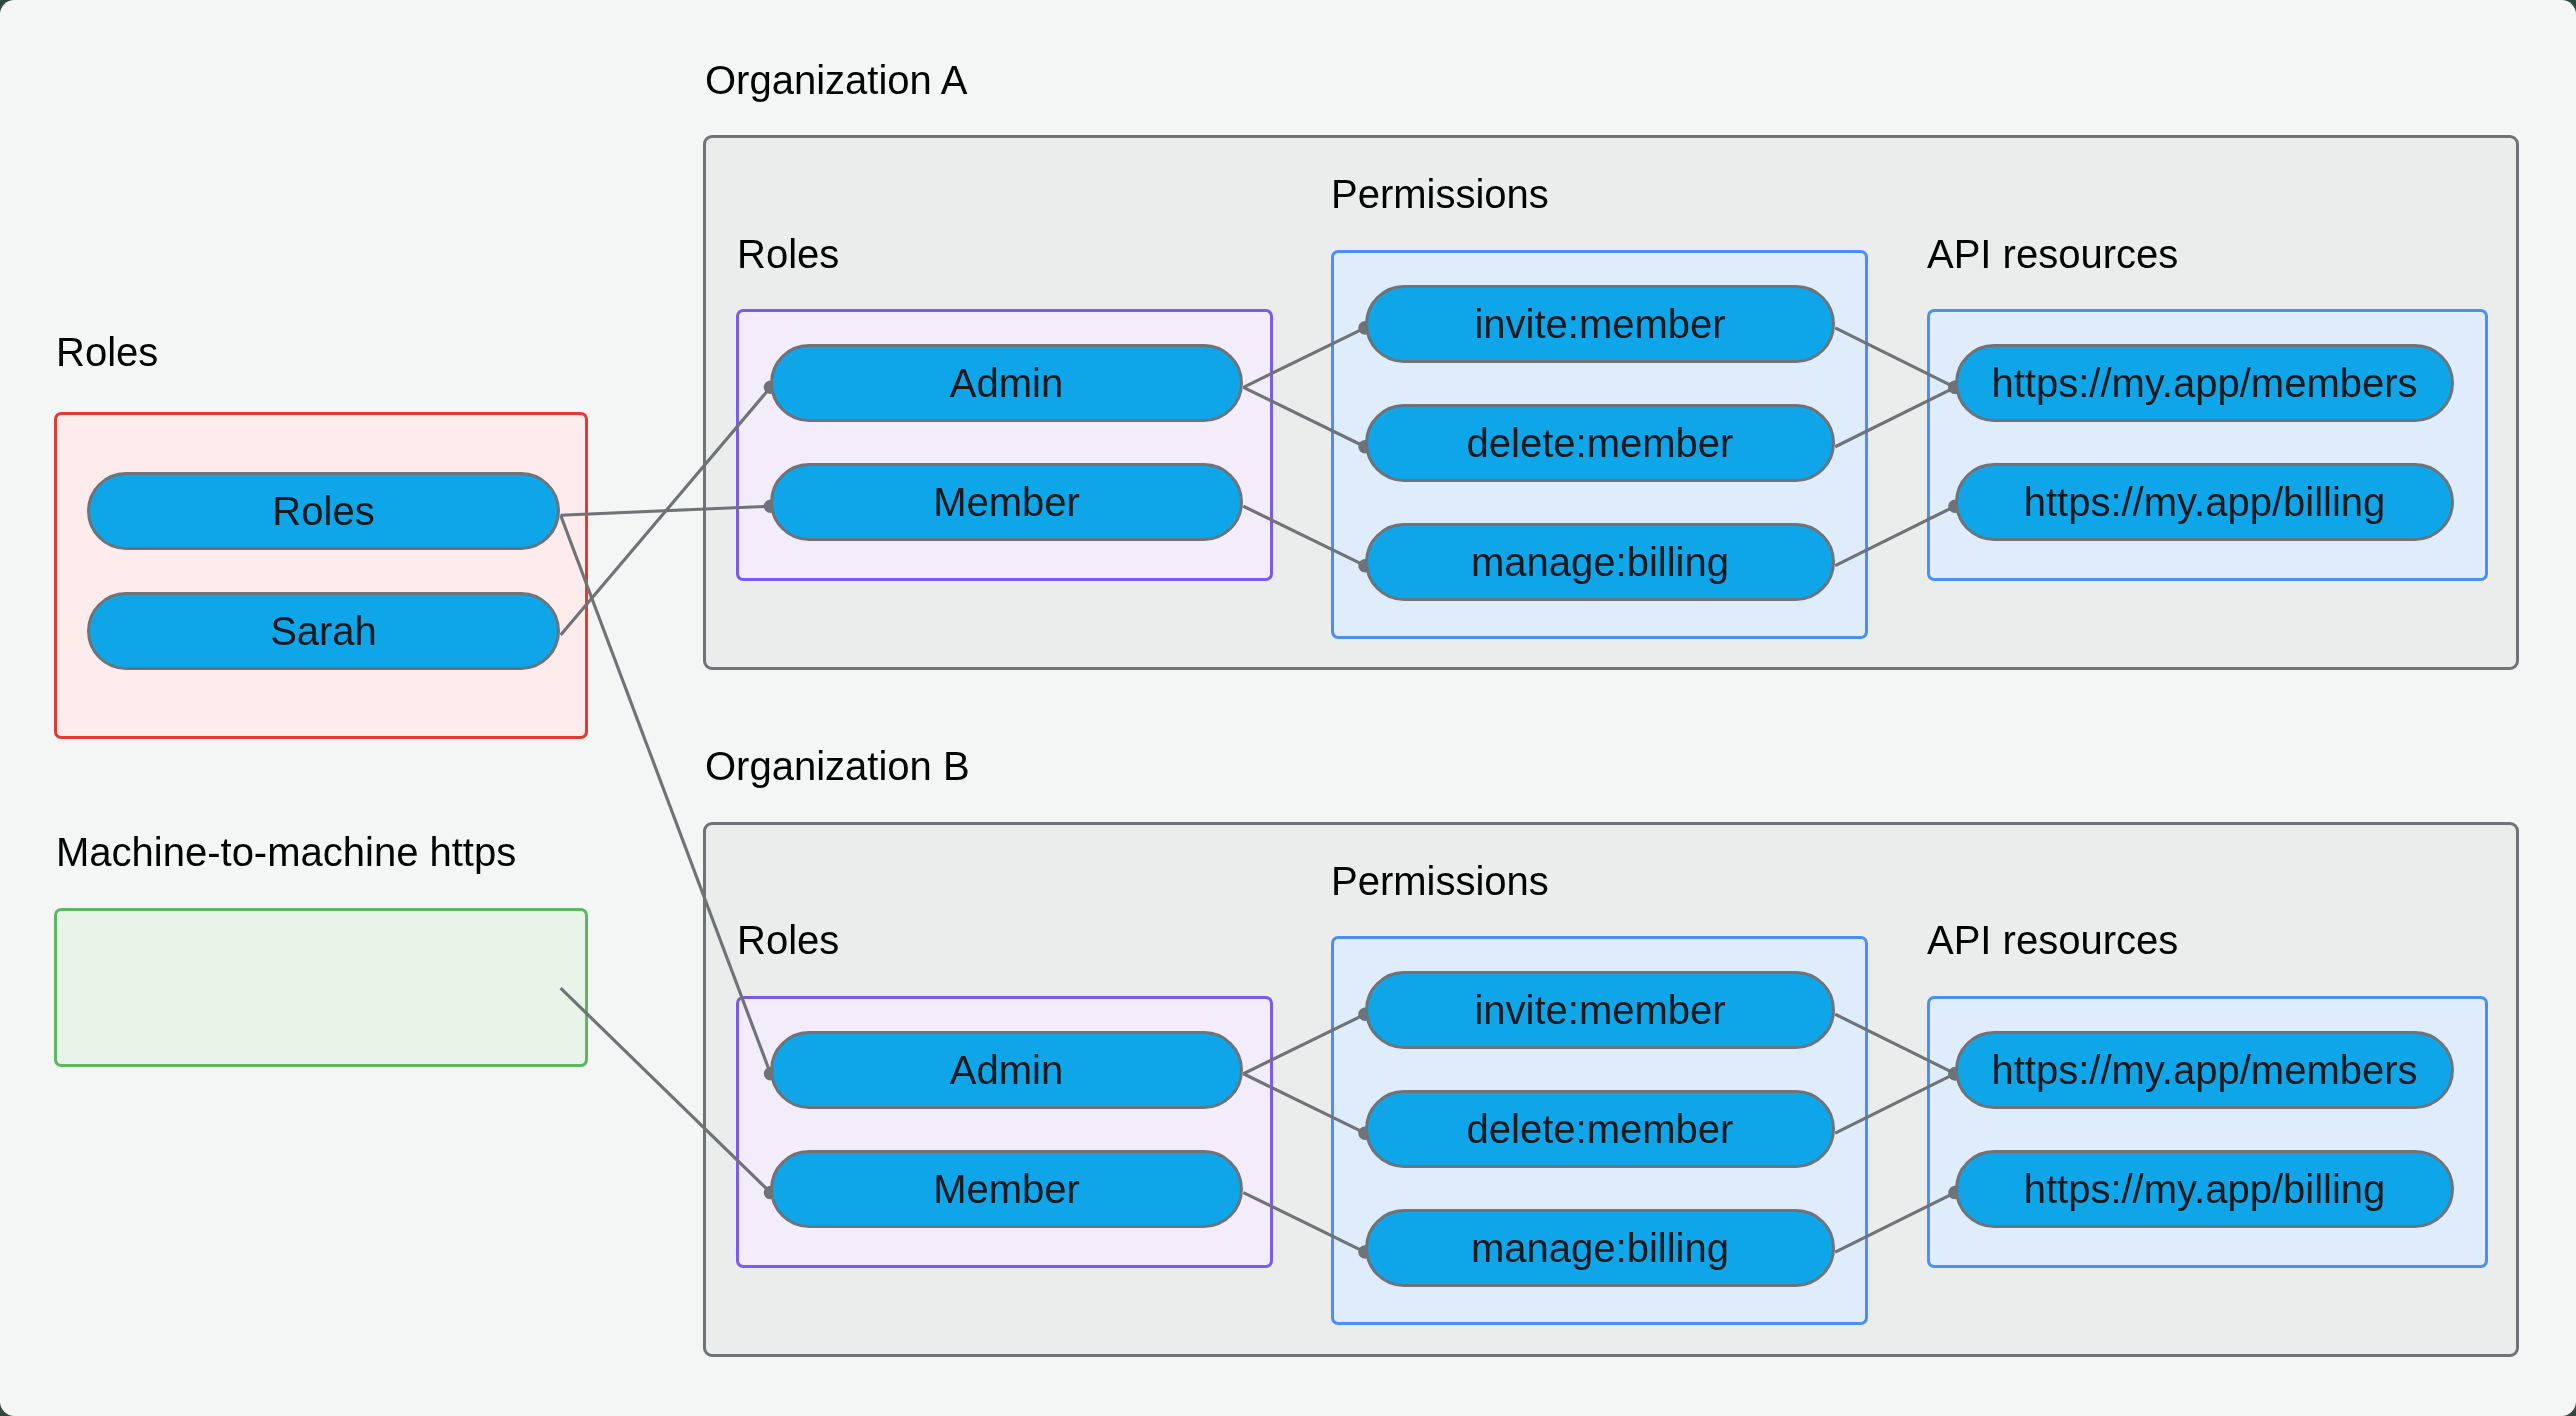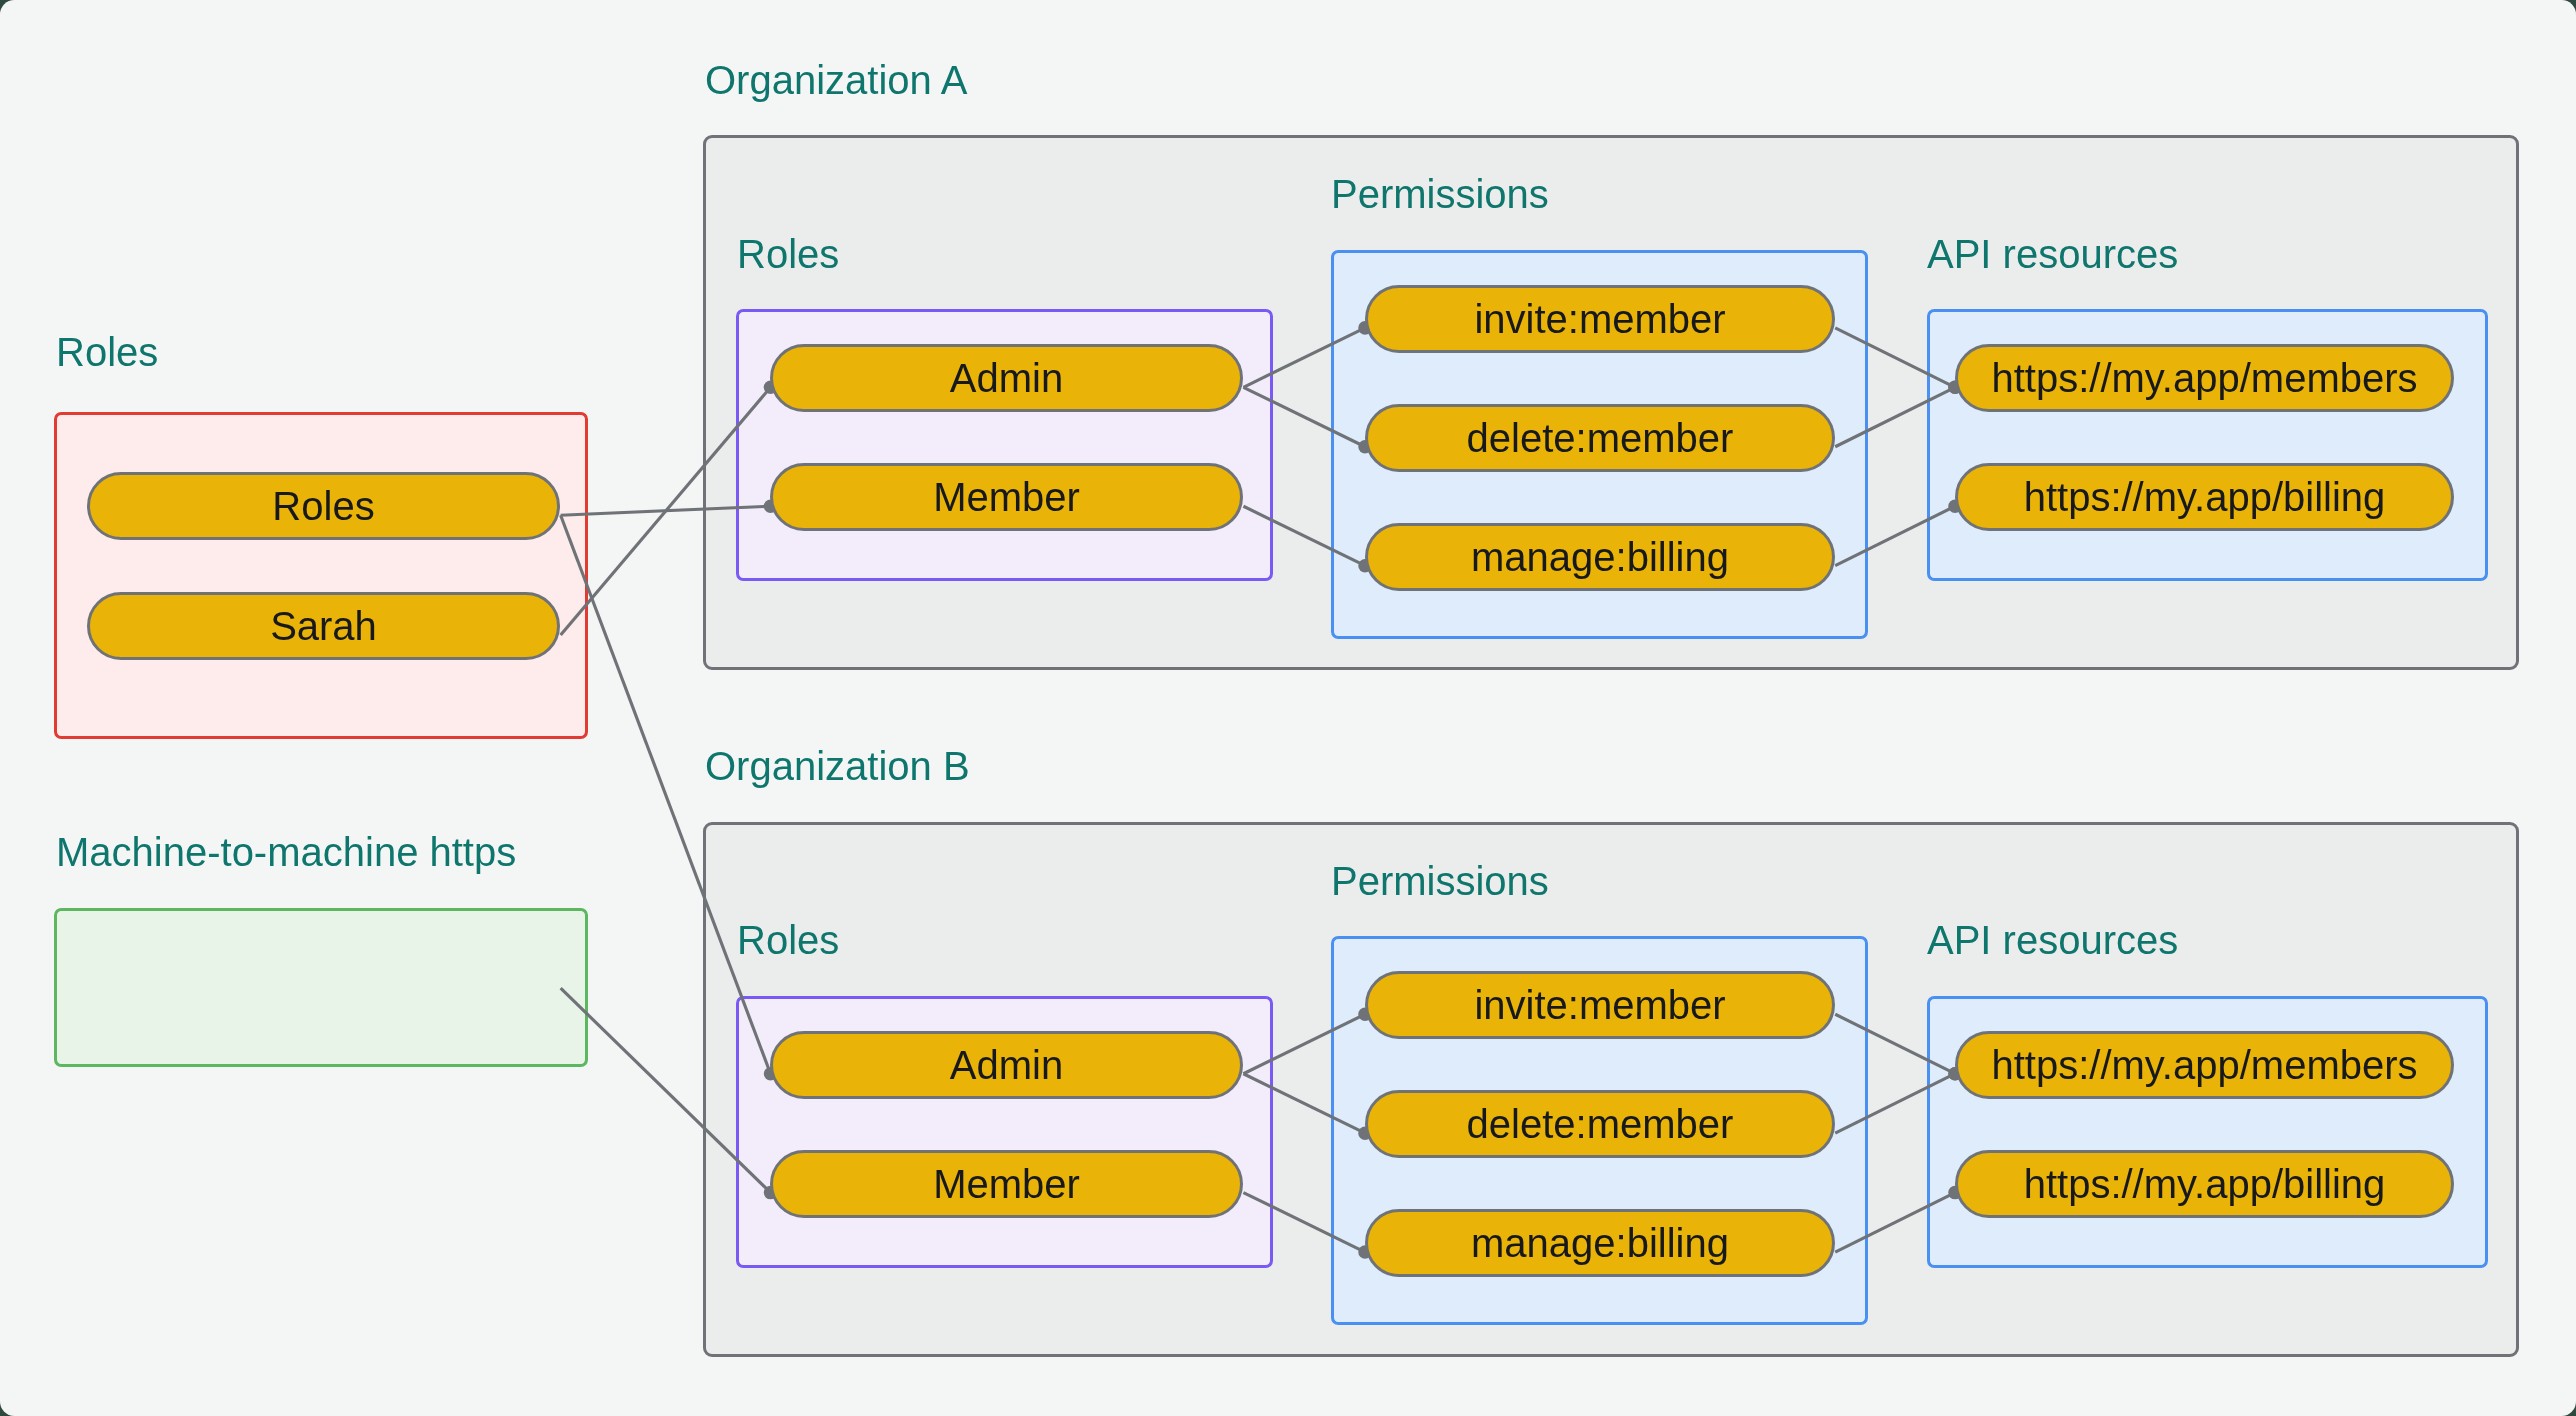--- a/index.html
+++ b/index.html
@@ -2,32 +2,32 @@
 <html style="font-size:14.4px"><head>
 <meta charset="utf-8">
 <style>
   html,body{margin:0;padding:0;background:#2e4a3f;}
   body{font-family:"Liberation Sans", sans-serif;}
   .surface{
     position:relative;width:2576px;height:1416px;background:#f4f6f5;
     border-radius:14.4px;overflow:hidden;
   }
   .hlabel{
-    position:absolute;font-size:40px;line-height:1.1;color:#0f766e;
+    position:absolute;font-size:40px;line-height:1.1;color:#000000;
     white-space:nowrap;z-index:6;
   }
   .gbox{position:absolute;box-sizing:border-box;z-index:1;}
   .org-box{background:#ebedec;border:3.6px solid #6f7377;border-radius:9px;}
   .users-box{background:#fdeceb;border:3.6px solid #e23b32;border-radius:7.2px;z-index:2;}
   .m2m-box{background:#e9f4e8;border:3.6px solid #5db761;border-radius:7.2px;z-index:2;}
   .roles-box{background:#f3edfb;border:3.6px solid #7a5af5;border-radius:7.2px;z-index:2;}
   .blue-box{background:#deecfb;border:3.6px solid #4a90f2;border-radius:7.2px;z-index:2;}
   #edge-layer{position:absolute;left:0;top:0;z-index:5;pointer-events:none;}
   .pill{
-    position:absolute;height:68px;box-sizing:border-box;background:#eab308;
+    position:absolute;height:78px;box-sizing:border-box;background:#0ea5e9;
     border:3.2px solid #6f7377;border-radius:43px;display:flex;align-items:center;
     justify-content:center;font-size:40px;color:#17191d;white-space:nowrap;z-index:10;
   }
 </style>
 </head>
 <body>
 
 <div class="surface" id="surface">
 
   <div class="hlabel" style="left:56px;top:330px;">Roles</div>

